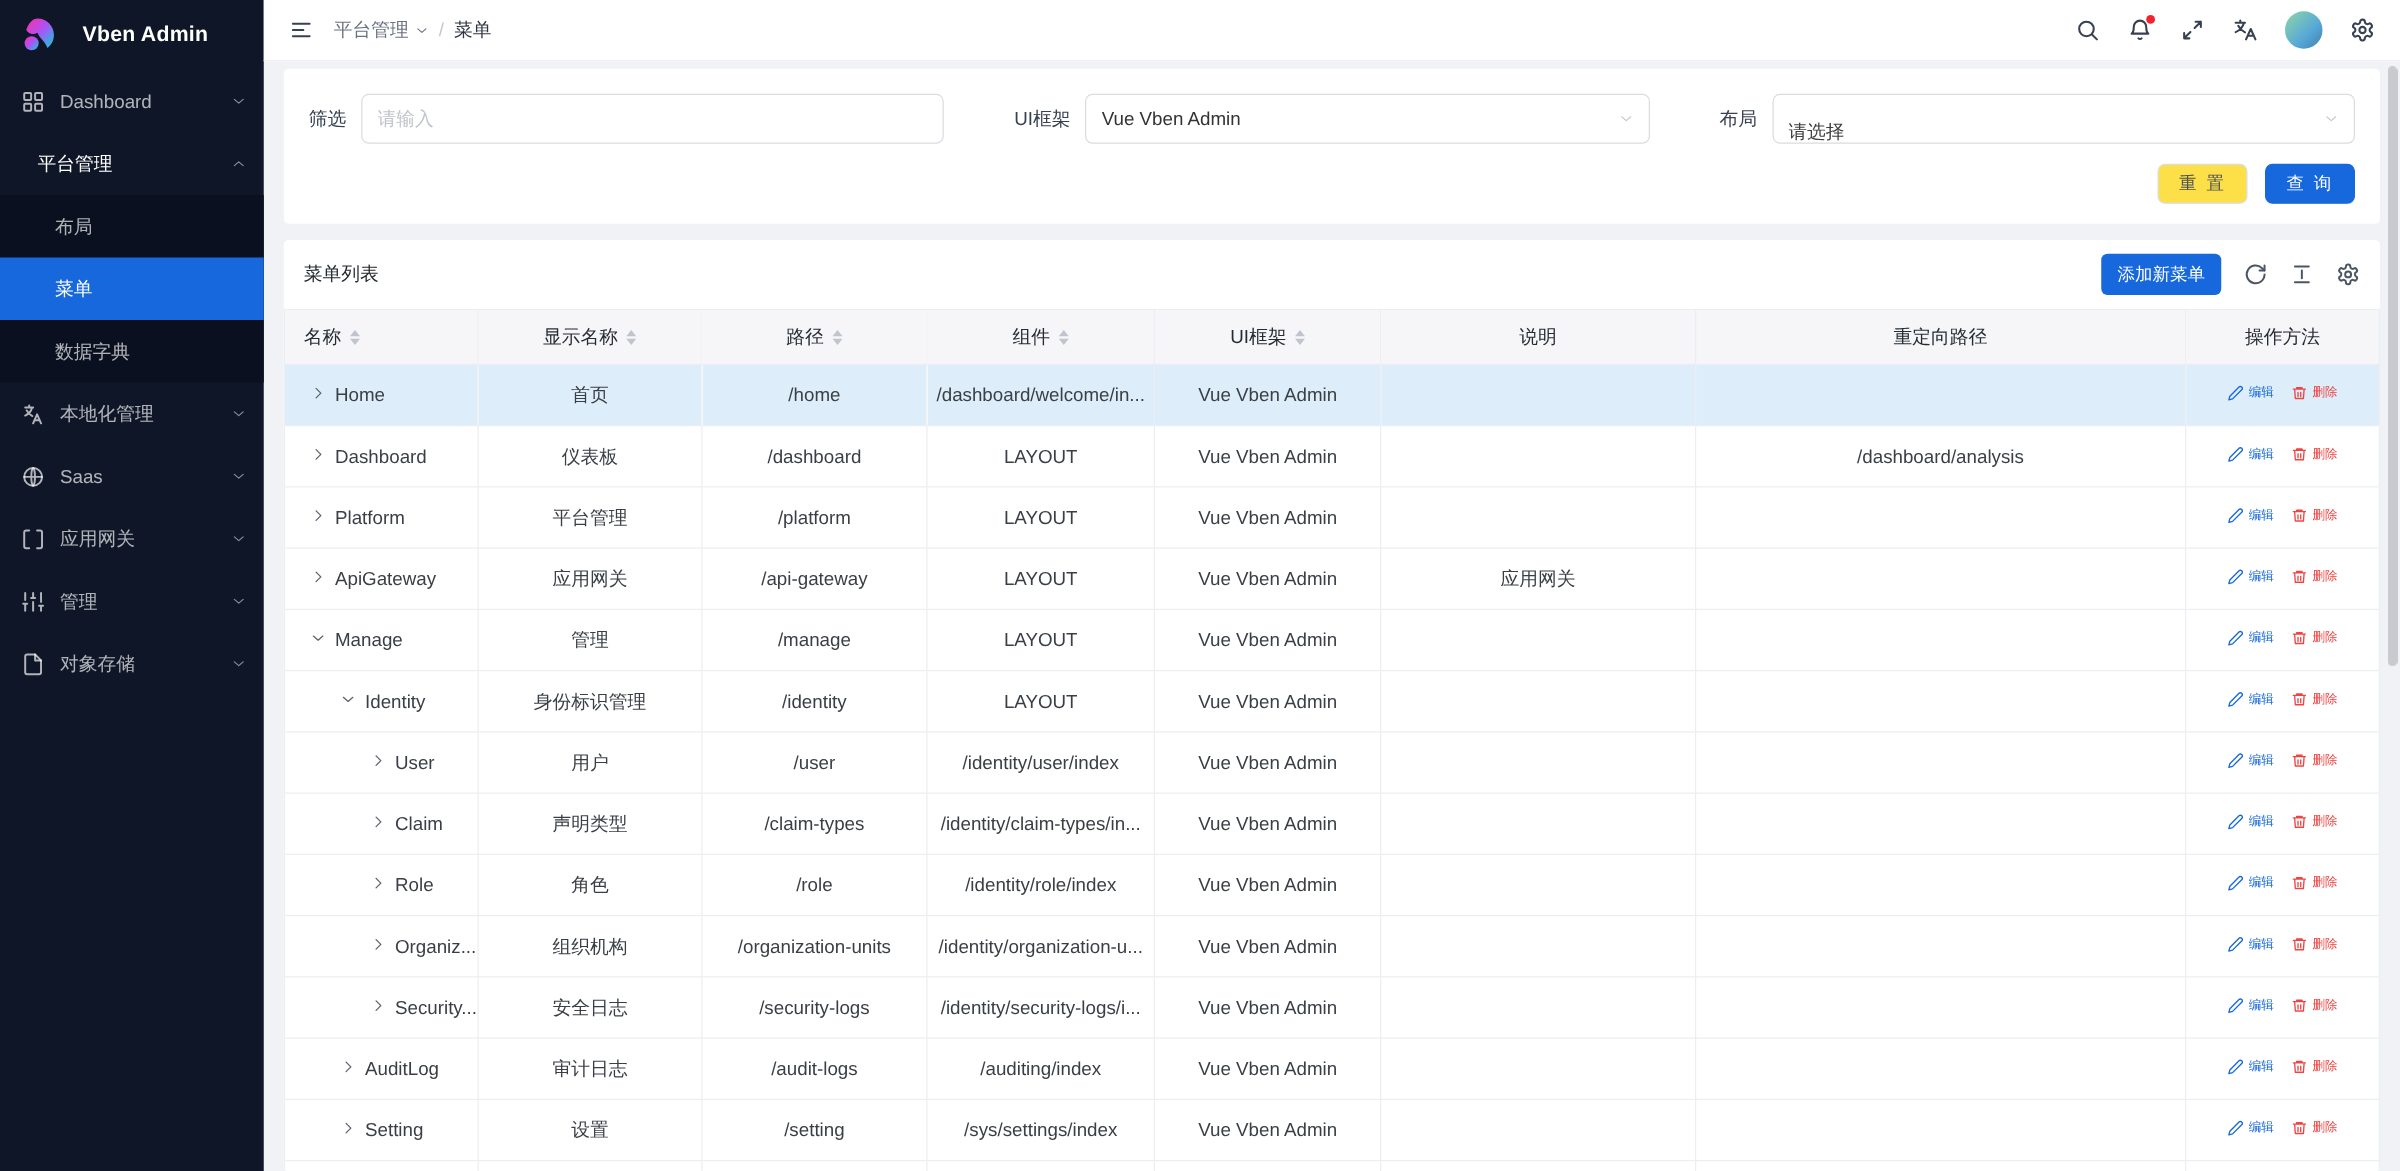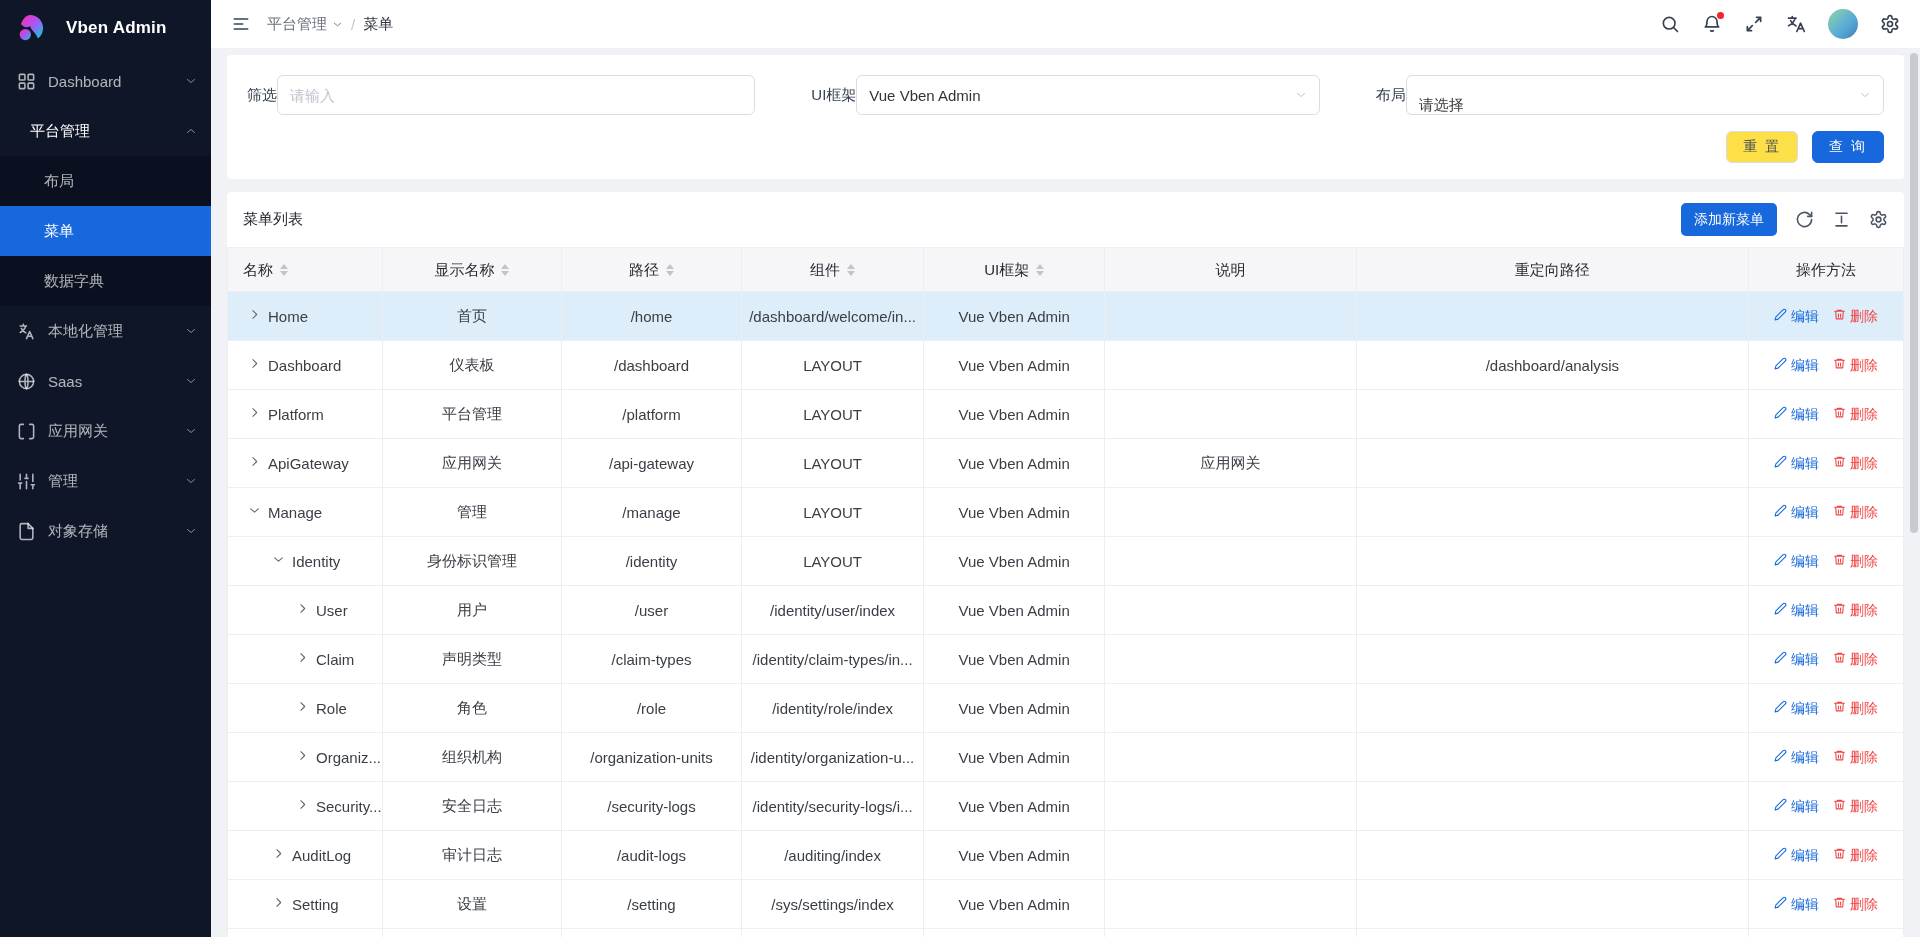--- a/index.html
+++ b/index.html
@@ -39,21 +39,21 @@
   .crumb.current { color:#303640; cursor:default; }
   .hdr-right { margin-left:auto; display:flex; align-items:center; gap:22px; }
   .badge-dot { position:absolute; top:-2px; right:-2px; width:7px; height:7px; background:#f5222d; border-radius:50%; }
   .avatar { width:30px; height:30px; border-radius:50%; background:linear-gradient(135deg,#8fd6a5 0%,#58a9d8 60%,#3f7fae 100%); cursor:pointer; flex-shrink:0; }
 
   .content { flex:1; padding:6px 16px 0; display:flex; flex-direction:column; overflow:hidden; }
 
   
   .filter-card { background:#fff; border-radius:4px; padding:20px 20px 16px; flex-shrink:0; }
   .filter-row { display:flex; gap:56px; }
-  .f-field { display:flex; align-items:center; flex:1; min-width:0; }
+  .f-field { display:flex; align-items:center; gap:12px; flex:1; min-width:0; }
   .f-label { white-space:nowrap; color:#374151; font-size:15px; }
   .f-input, .f-select { flex:1; height:40px; border:1px solid #d9dce1; border-radius:6px; background:#fff; padding:0 12px; font-size:15px; color:#333; display:flex; align-items:center; }
   input.f-input { font-family:inherit; outline:none; }
   input.f-input::placeholder { color:#bfc4cc; }
   .f-select { cursor:pointer; justify-content:space-between; gap:8px; }
   .f-select .val { overflow:hidden; white-space:nowrap; text-overflow:ellipsis; }
   .f-select .val.placeholder { color:#404040;margin-top:20px; }
   .f-select .selchev { color:#c0c4cc; width:12px; height:12px; flex-shrink:0; }
   .f-select .selchev svg { width:12px; height:12px; }
   .filter-btns { display:flex; justify-content:flex-end; gap:14px; margin-top:16px; }
@@ -79,21 +79,21 @@
   tr.hl td { background:#ddeefa; }
   .th-label { vertical-align:middle; }
   .sort { display:inline-flex; flex-direction:column; margin-left:7px; vertical-align:middle; cursor:pointer; }
   .caret { width:0; height:0; border-left:4px solid transparent; border-right:4px solid transparent; }
   .caret.up { border-bottom:5px solid #c0c4cc; margin-bottom:2px; }
   .caret.dn { border-top:5px solid #c0c4cc; }
   .name-wrap { display:flex; align-items:flex-start; gap:7px; }
   .row-chev { width:13px; height:13px; color:#5f6670; cursor:pointer; flex-shrink:0; }
   .row-chev svg { width:13px; height:13px; }
   .c-act { }
-  .lnk { display:inline-flex; gap:4px; cursor:pointer; font-size:14px; }
+  .lnk { display:inline-flex; align-items:center; gap:4px; cursor:pointer; font-size:10px; }
   .lnk.edit { color:#1668dc; margin-right:14px; }
   .lnk.del { color:#ef4444; }
   .li { width:13px; height:13px; }
   .li svg { width:13px; height:13px; }
   tr.partial td { height:49px; }
 
   
   .page-scrollbar { position:fixed; right:2px; top:53px; width:8px; height:480px; background:#c7cacf; border-radius:4px; }
 </style>
 </head>

